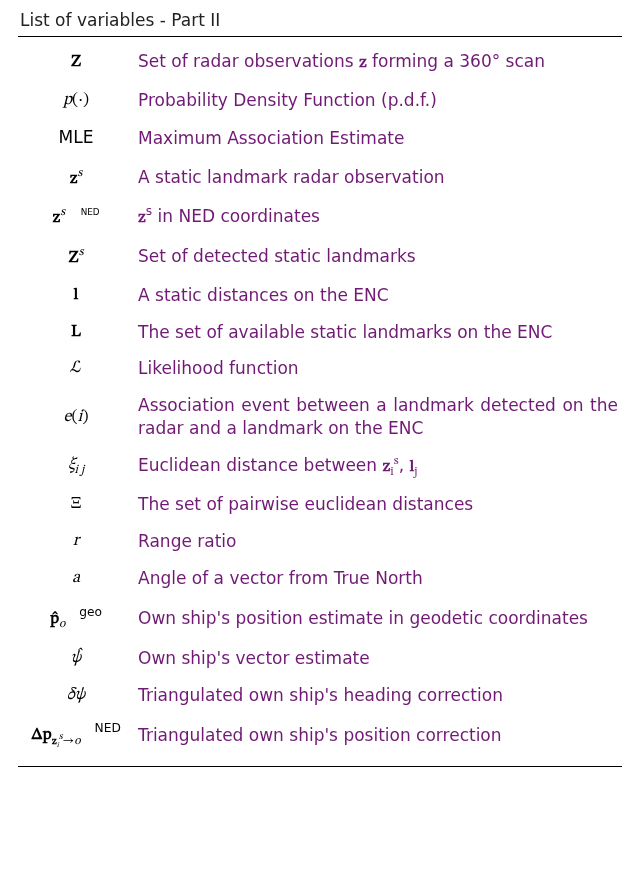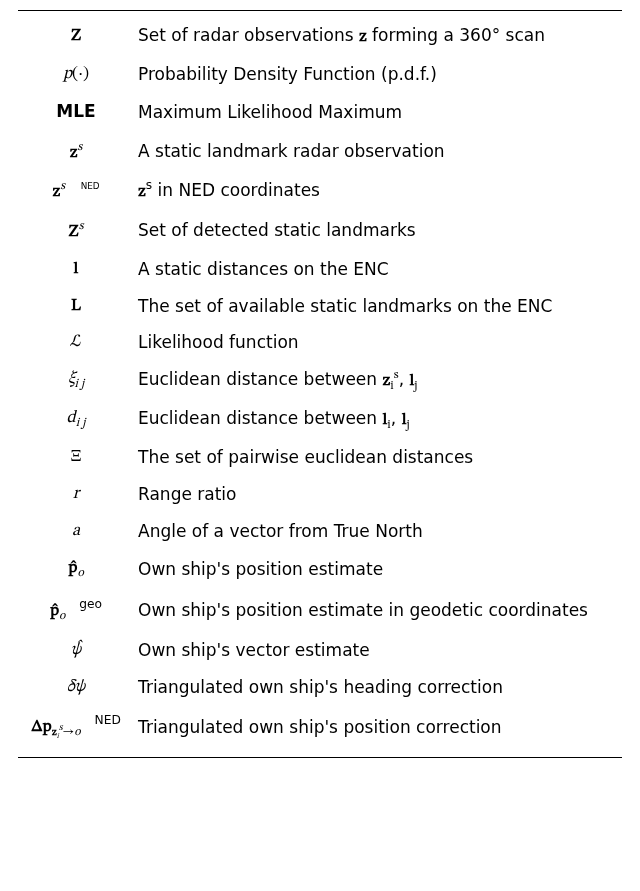--- a/index.html
+++ b/index.html
@@ -41,56 +41,57 @@
   }
   td.sym {
     width: 108px;
     text-align: center;
     font-family: "Cambria Math", "STIX Two Math", "Latin Modern Math", "Times New Roman", serif;
     white-space: nowrap;
   }
   td.sym .rm { font-style: normal; }
   td.sym .it { font-style: italic; }
   td.sym .bf { font-weight: bold; font-style: normal; }
-  td.sym .sf { font-family: "Segoe UI","DejaVu Sans",Arial,sans-serif; font-style: normal; font-weight: 700; }
+  td.sym .sf { font-family: "Segoe UI","DejaVu Sans",Arial,sans-serif; font-style: normal; font-weight: 400; }
   td.sym .sfs { font-family: "Segoe UI","DejaVu Sans",Arial,sans-serif; font-style: normal; font-weight: 400; font-size: 0.72em; padding-left: 14px; }
   td.sym .sup { vertical-align: super; font-size: 0.72em; }
   td.sym .sub { vertical-align: sub; font-size: 0.72em; }
   td.sym .subsub { vertical-align: sub; font-size: 0.58em; }
   td.desc {
     text-align: justify;
     text-justify: inter-word;
     font-size: 17px;
     font-family: "Segoe UI","DejaVu Sans",Arial,sans-serif;
-    color: #000000;
+    color: #701a75;
   }
   td.desc .it { }
   td.desc .bf { font-weight: bold; font-family: "Cambria Math","Times New Roman",serif; }
   td.desc .m  { font-family: "Cambria Math","STIX Two Math","Times New Roman",serif; }
   td.desc sup, td.desc sub { font-size: 0.72em; line-height: 0; }
 </style>
 </head>
 <body>
 <div class="page">
 
+<div class="title">List of variables - Part II</div>
 <div class="rule"></div>
 
 <table class="vars">
   <tbody id="rows-body">
         <tr>
           <td class="sym"><span class="bf">Z</span></td>
           <td class="desc">Set of radar observations <span class="bf m">z</span> forming a 360° scan</td>
         </tr>
         <tr>
           <td class="sym"><span class="it">p</span>(·)</td>
           <td class="desc">Probability Density Function (<span class="it">p.d.f.</span>)</td>
         </tr>
         <tr>
           <td class="sym"><span class="sf">MLE</span></td>
-          <td class="desc">Maximum Likelihood Maximum</td>
+          <td class="desc">Maximum Association Estimate</td>
         </tr>
         <tr>
           <td class="sym"><span class="bf">z</span><span class="sup it">s</span></td>
           <td class="desc">A static landmark radar observation</td>
         </tr>
         <tr>
           <td class="sym"><span class="bf">z</span><span class="sup"><span class="it">s</span> <span class="sfs">NED</span></span></td>
           <td class="desc"><span class="bf m">z</span><sup class="it">s</sup> in NED coordinates</td>
         </tr>
         <tr>
@@ -103,42 +104,38 @@
         </tr>
         <tr>
           <td class="sym"><span class="bf">L</span></td>
           <td class="desc">The set of available static landmarks on the ENC</td>
         </tr>
         <tr>
           <td class="sym"><span class="rm">ℒ</span></td>
           <td class="desc">Likelihood function</td>
         </tr>
         <tr>
+          <td class="sym"><span class="it">e</span>(<span class="it">i</span>)</td>
+          <td class="desc">Association event between a landmark detected on the radar and a landmark on the ENC</td>
+        </tr>
+        <tr>
           <td class="sym"><span class="it">ξ</span><span class="sub it">i j</span></td>
           <td class="desc">Euclidean distance between <span class="bf m">z</span><sub class="it m">i</sub><sup class="it m">s</sup>,&nbsp;<span class="bf m">l</span><sub class="it m">j</sub></td>
-        </tr>
-        <tr>
-          <td class="sym"><span class="it">d</span><span class="sub it">i j</span></td>
-          <td class="desc">Euclidean distance between <span class="bf m">l</span><sub class="it m">i</sub>,&nbsp;<span class="bf m">l</span><sub class="it m">j</sub></td>
         </tr>
         <tr>
           <td class="sym">Ξ</td>
           <td class="desc">The set of pairwise euclidean distances</td>
         </tr>
         <tr>
           <td class="sym"><span class="it">r</span></td>
           <td class="desc">Range ratio</td>
         </tr>
         <tr>
           <td class="sym"><span class="it">a</span></td>
           <td class="desc">Angle of a vector from True North</td>
-        </tr>
-        <tr>
-          <td class="sym"><span class="bf">p̂</span><span class="sub it">o</span></td>
-          <td class="desc">Own ship's position estimate</td>
         </tr>
         <tr>
           <td class="sym"><span class="bf">p̂</span><span class="sub it">o</span><span class="sup sfs">geo</span></td>
           <td class="desc">Own ship's position estimate in geodetic coordinates</td>
         </tr>
         <tr>
           <td class="sym"><span class="it">ψ̂</span></td>
           <td class="desc">Own ship's vector estimate</td>
         </tr>
         <tr>

